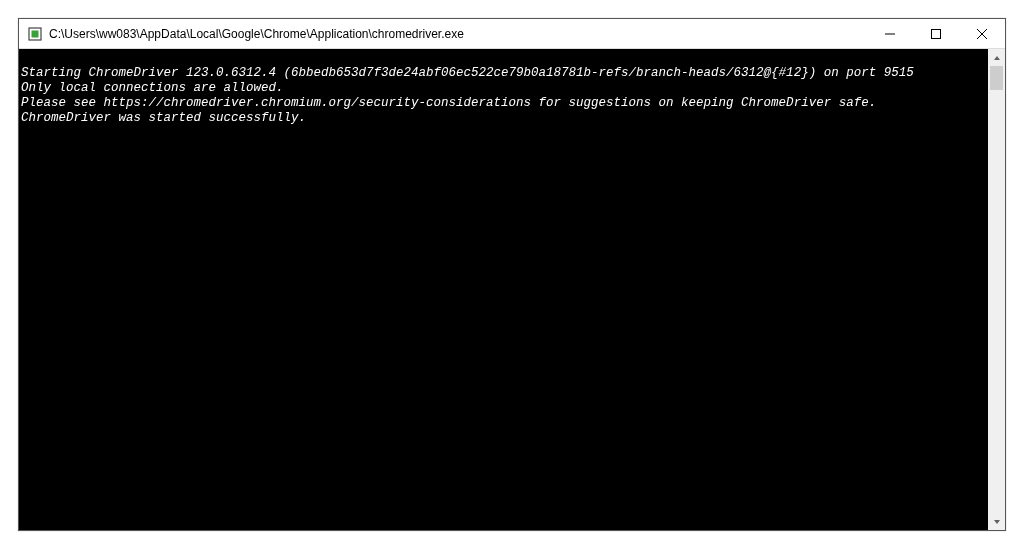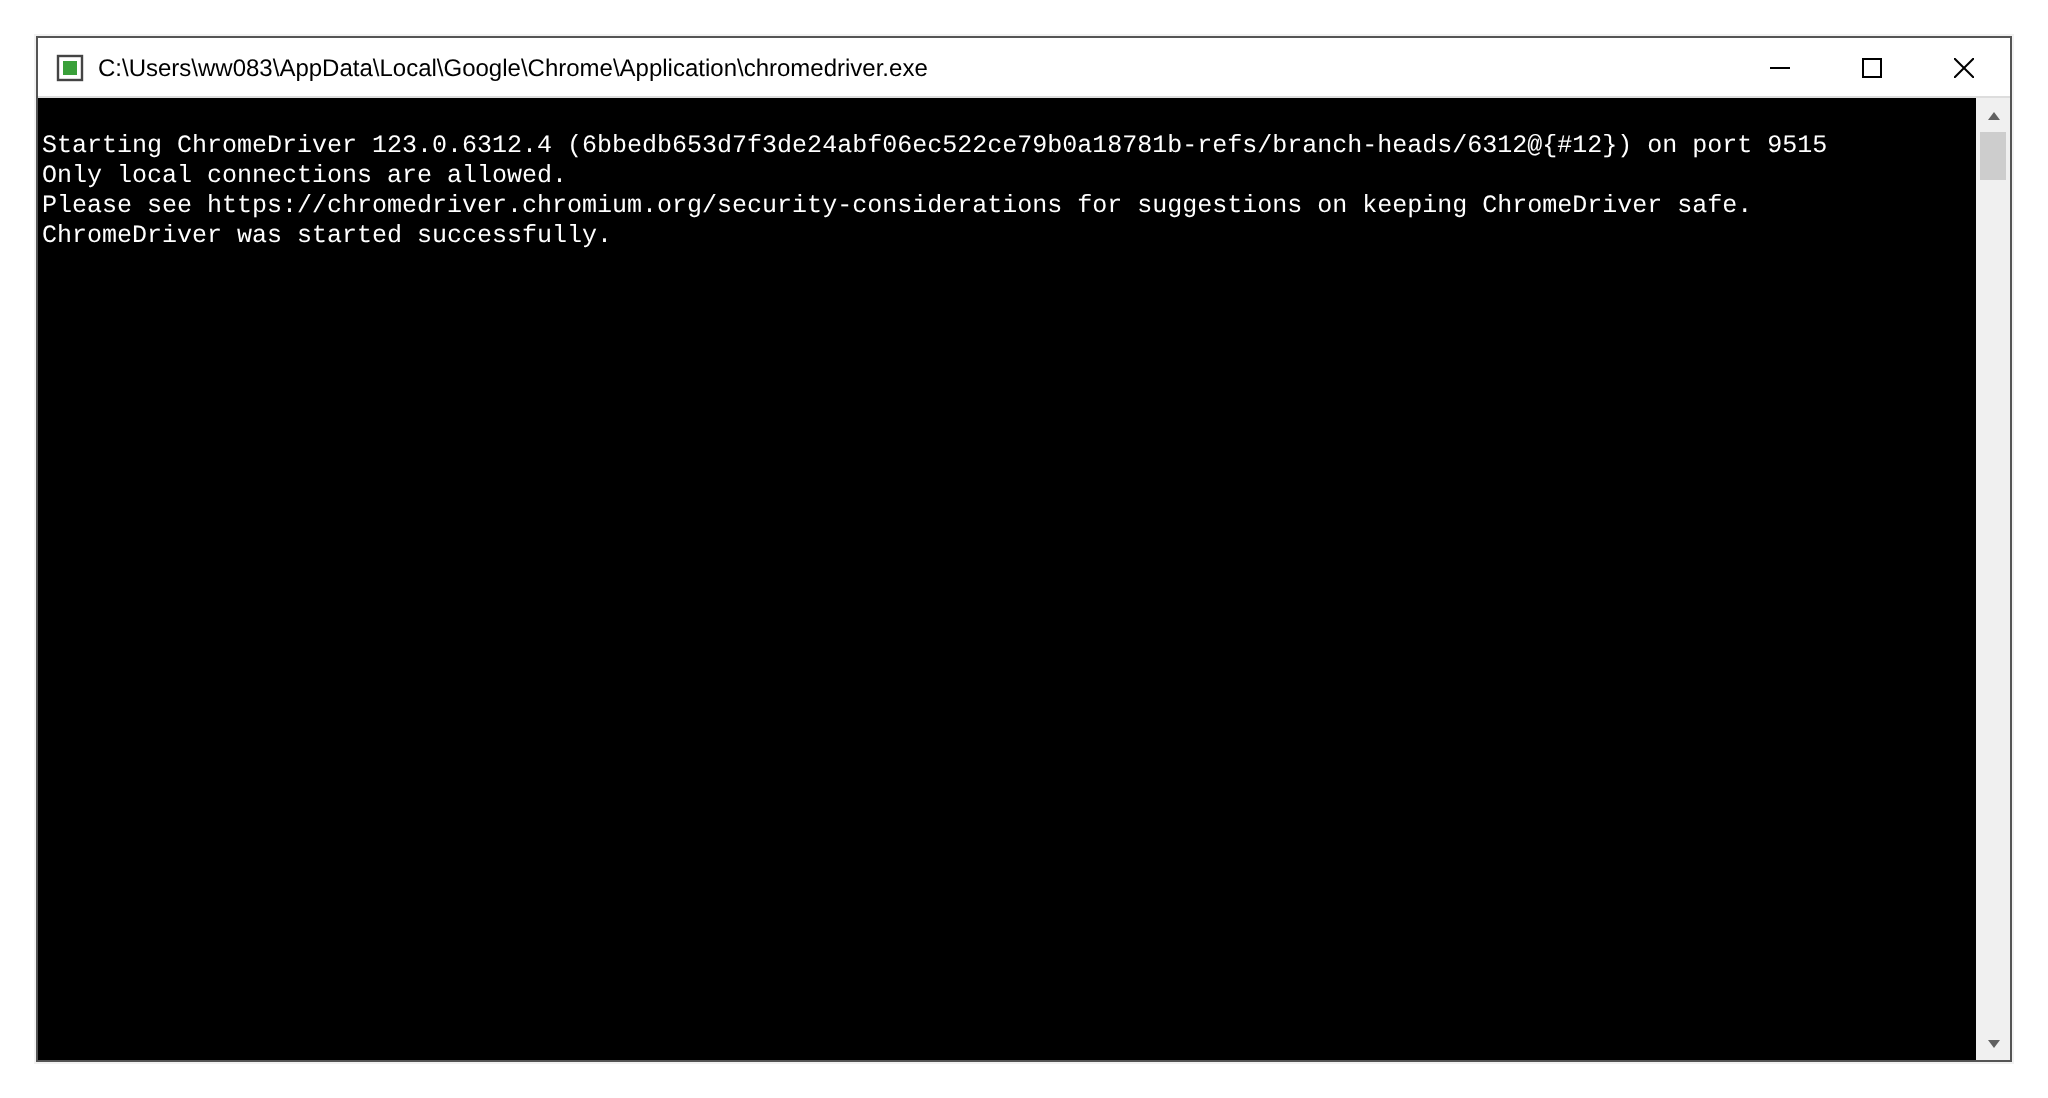--- a/index.html
+++ b/index.html
@@ -59,20 +59,21 @@
       align-items: center;
       justify-content: center;
       color: #000;
       font-size: 10px;
     }
     .console-wrap {
       flex: 1;
       display: flex;
       background: #000;
       position: relative;
+      font-style: italic;
     }
     .console {
       flex: 1;
       background: #000;
       color: #fff;
       font-family: "Consolas", "Courier New", monospace;
       font-size: 12.5px;
       line-height: 15px;
       padding: 2px 0 2px 2px;
       white-space: pre-wrap;

